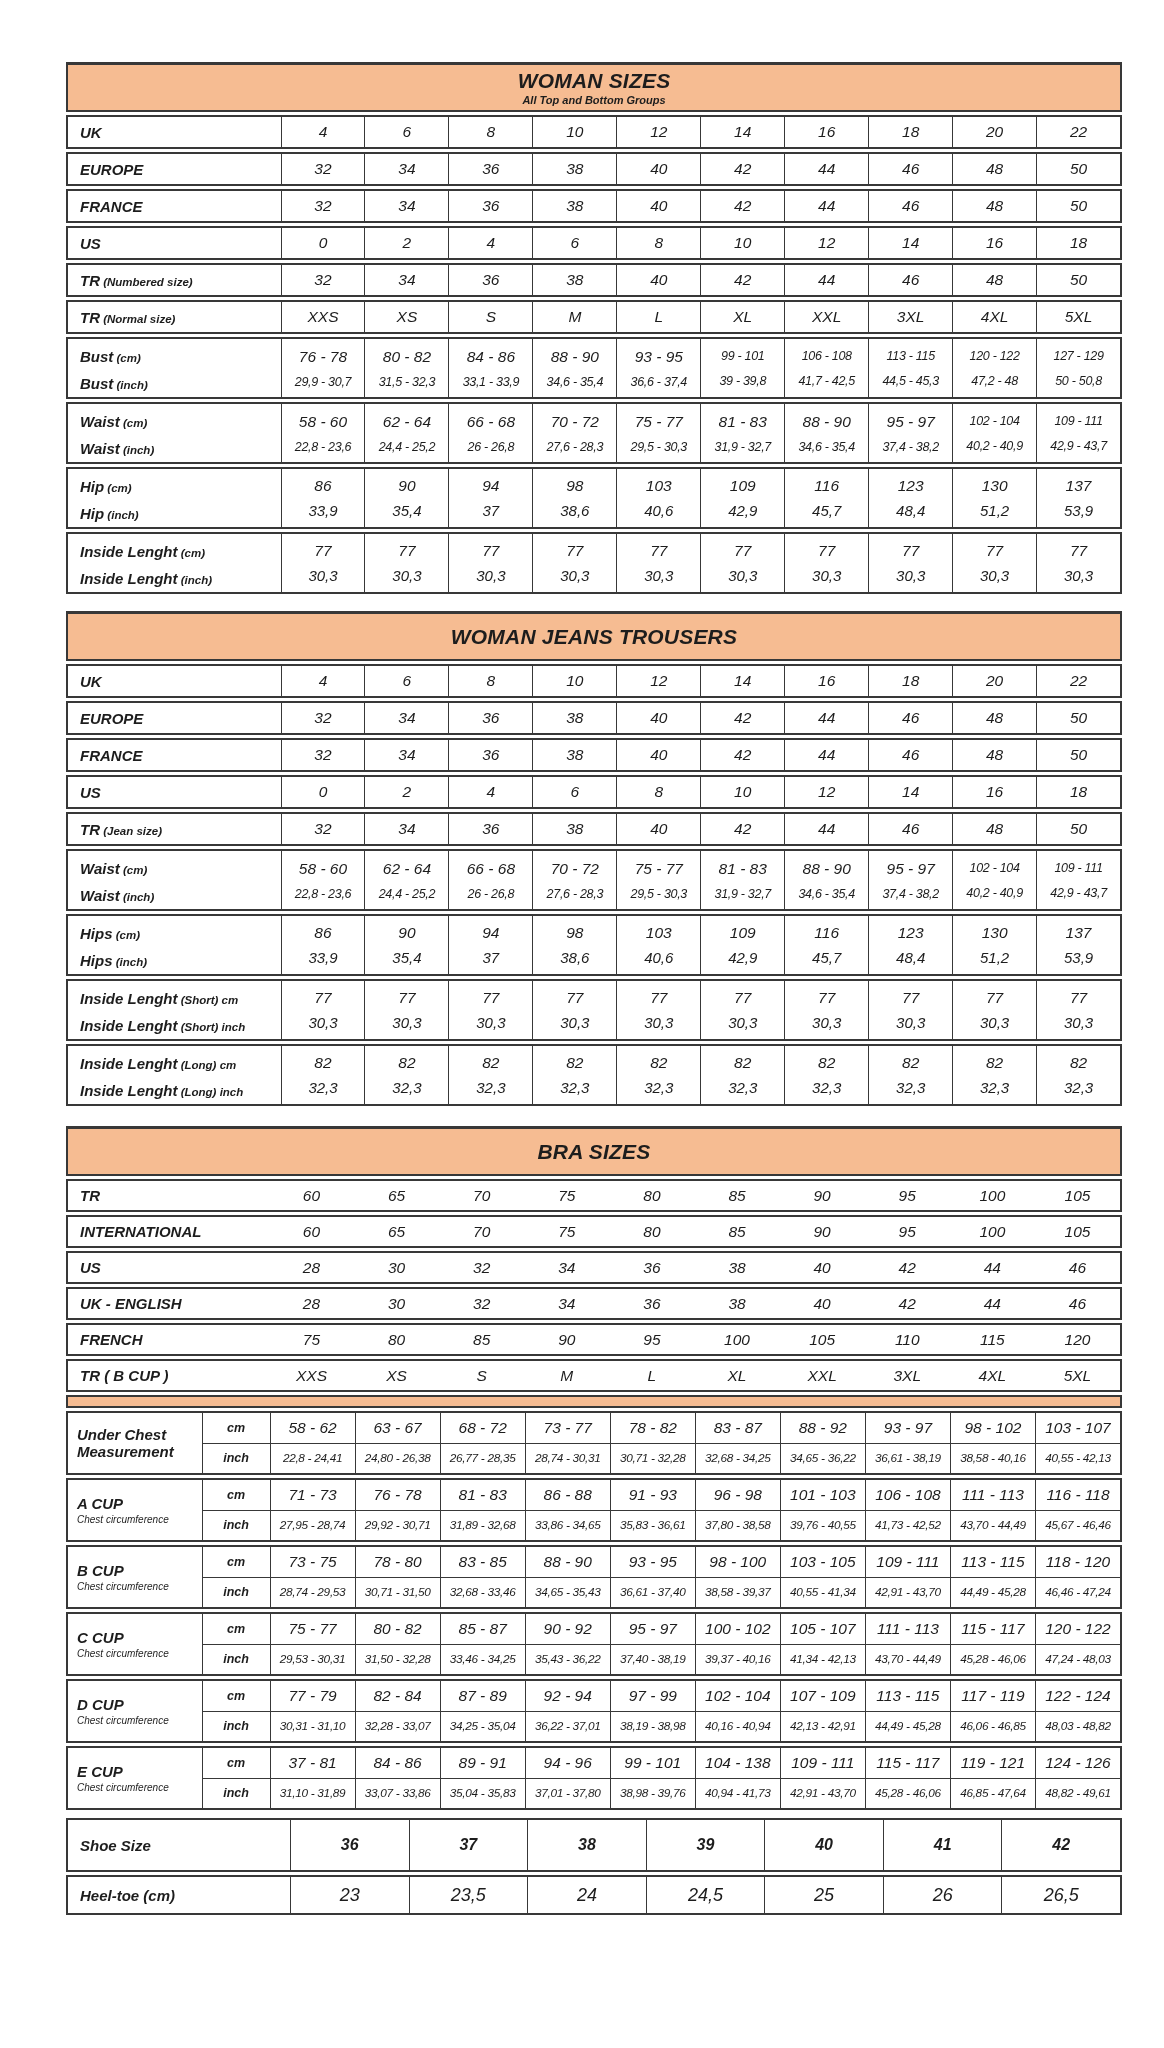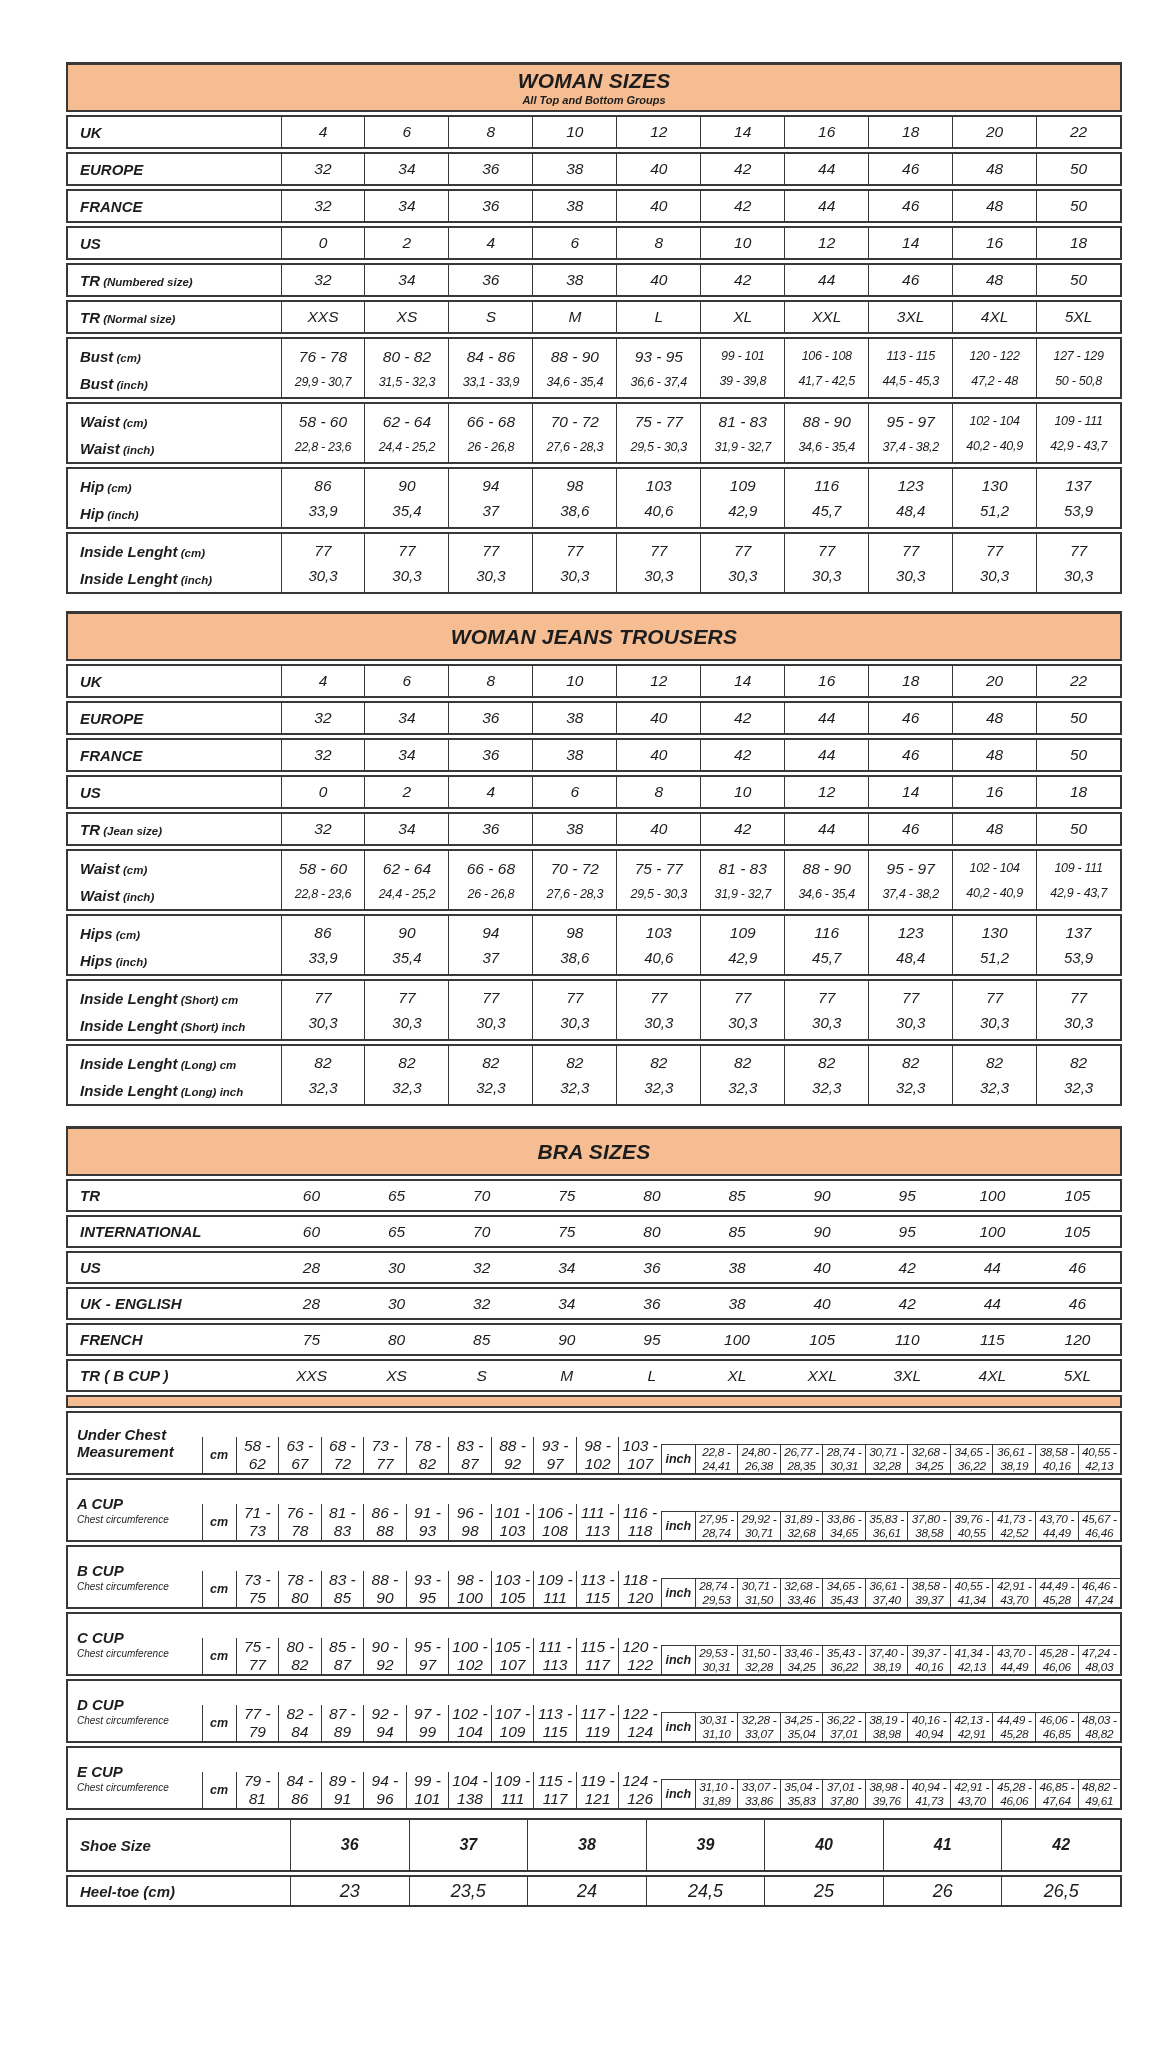--- a/index.html
+++ b/index.html
@@ -26,31 +26,31 @@
   
   .trow.band{height:33px;}
   .band-lbl{width:19.1%;display:flex;align-items:center;padding-left:12px;box-sizing:border-box;}
   .band-cell{flex:1;display:flex;align-items:center;justify-content:center;font-size:15.5px;}
   .orange-sep{height:13px;background:#f6bc92;border:2px solid #383838;margin-bottom:3px;box-sizing:border-box;}
   
   .trow.cup{height:64px;}
   .cup-lbl{width:12.7%;box-sizing:border-box;display:flex;flex-direction:column;justify-content:center;padding-left:9px;}
   .cup-name{font-size:15px;font-weight:bold;line-height:1.15;}
   .cup-sub{font-size:10px;margin-top:2px;}
-  .cup-body{flex:1;display:flex;flex-direction:row;min-width:0;align-items:flex-end;}
+  .cup-body{flex:1;display:flex;flex-direction:column;min-width:0;}
   .cup-line{flex:1;display:flex;min-width:0;}
   .cup-line.inchline{border-top:1.5px solid #383838;}
   .unitcell{width:7.4%;border-left:1.5px solid #383838;display:flex;align-items:center;justify-content:center;
             font-size:12.5px;font-weight:bold;box-sizing:border-box;}
   .cupcell{flex:1;border-left:1.5px solid #383838;display:flex;align-items:center;justify-content:center;text-align:center;min-width:0;}
   .cup-cm{font-size:15.5px;}
   .cup-inch{font-size:11.8px;letter-spacing:-.3px;}
   
   .trow.shoe-a{height:54px;}
-  .trow.shoe-b{height:32px;}
+  .trow.shoe-b{height:40px;}
   .shoe-lbl{width:21.1%;display:flex;align-items:center;padding-left:12px;box-sizing:border-box;font-size:15px;font-weight:bold;}
   .shoecell{flex:1;border-left:1.5px solid #383838;display:flex;align-items:center;justify-content:center;}
   .shoe-a .shoecell{font-size:16px;font-weight:bold;}
   .shoe-b .shoecell{font-size:18px;}
   .sec-1{margin-bottom:17px;}
   .sec-2{margin-bottom:20px;}
   .sec-3{margin-bottom:8px;}
 </style>
 </head>
 <body>
@@ -1296,21 +1296,21 @@
         </div>
         <div class="trow cup">
           <div class="cup-lbl">
             <div class="cup-name">E CUP</div>
             <div class="cup-sub">Chest circumference</div>
           </div>
           <div class="cup-body">
             <div class="cup-line cmline">
               <div class="unitcell">cm</div>
               <div class="cupcell">
-                <div class="cup-cm">79 - 81</div>
+                <div class="cup-cm">37 - 81</div>
               </div>
               <div class="cupcell">
                 <div class="cup-cm">84 - 86</div>
               </div>
               <div class="cupcell">
                 <div class="cup-cm">89 - 91</div>
               </div>
               <div class="cupcell">
                 <div class="cup-cm">94 - 96</div>
               </div>

